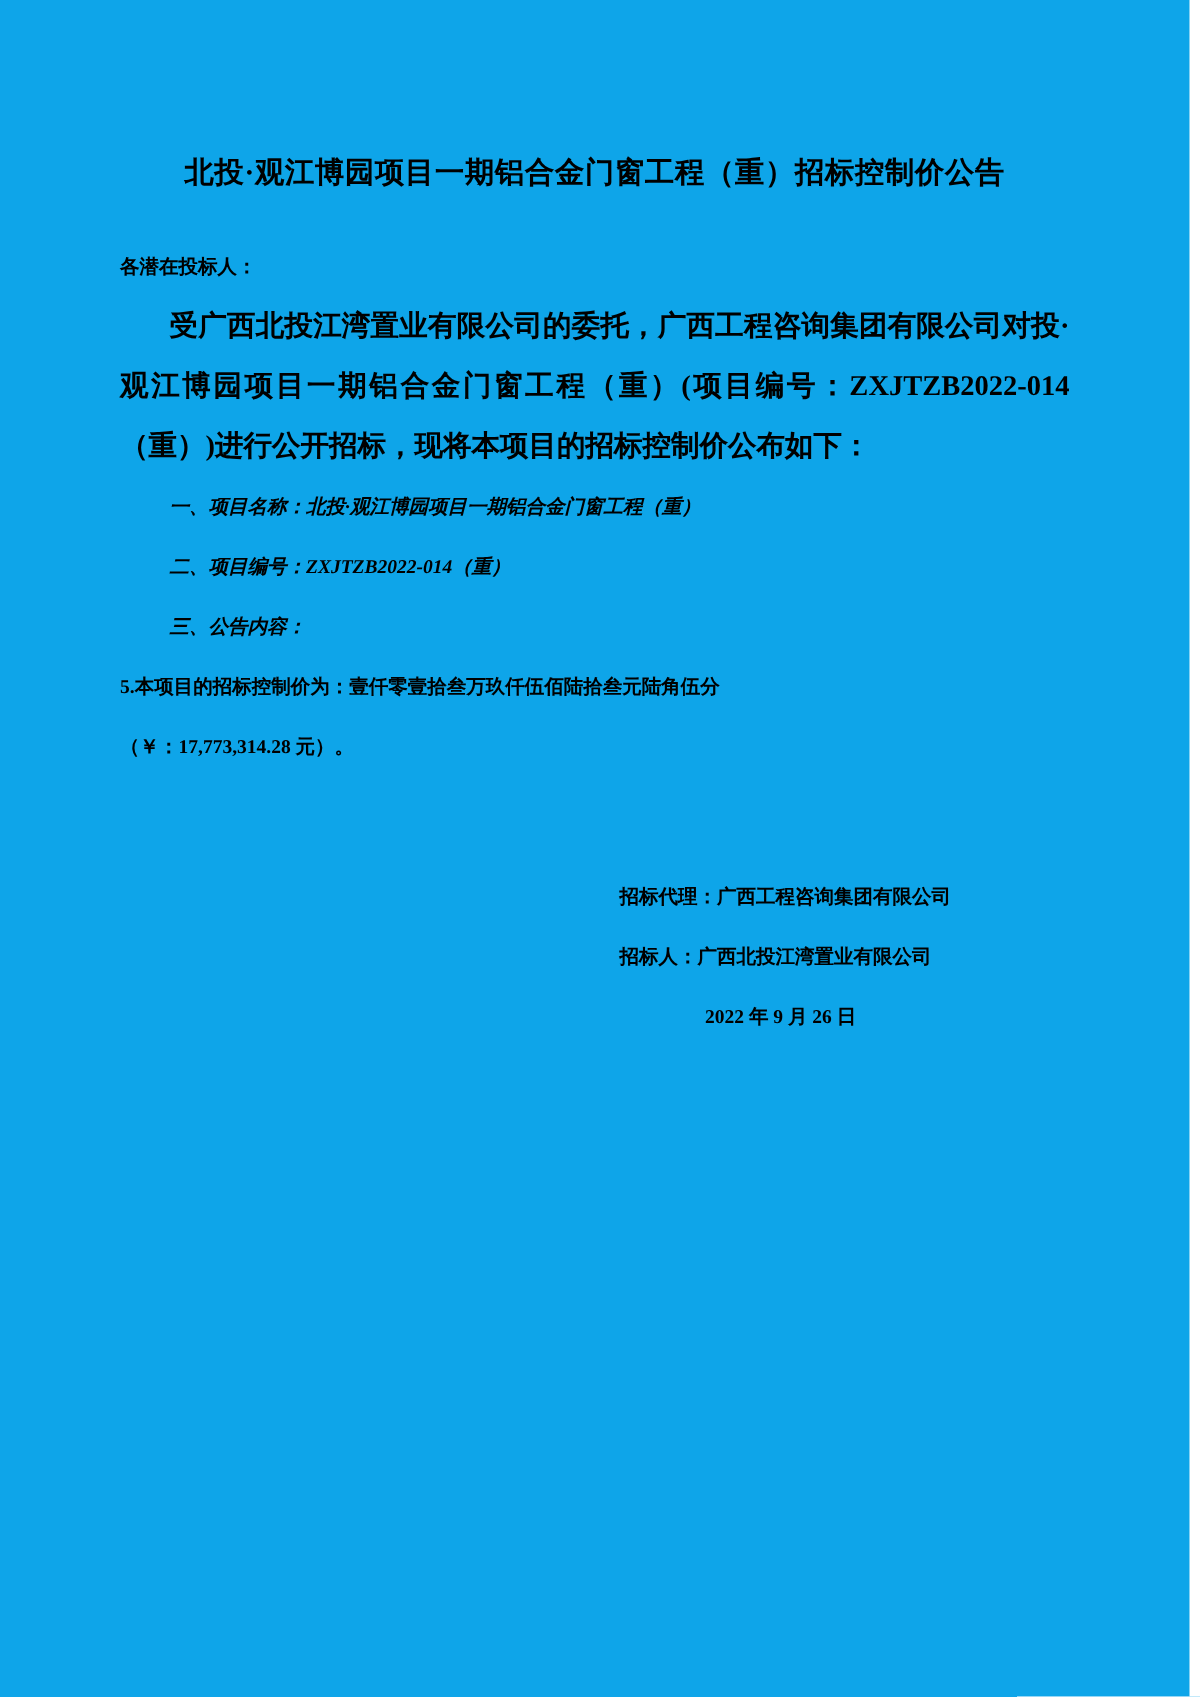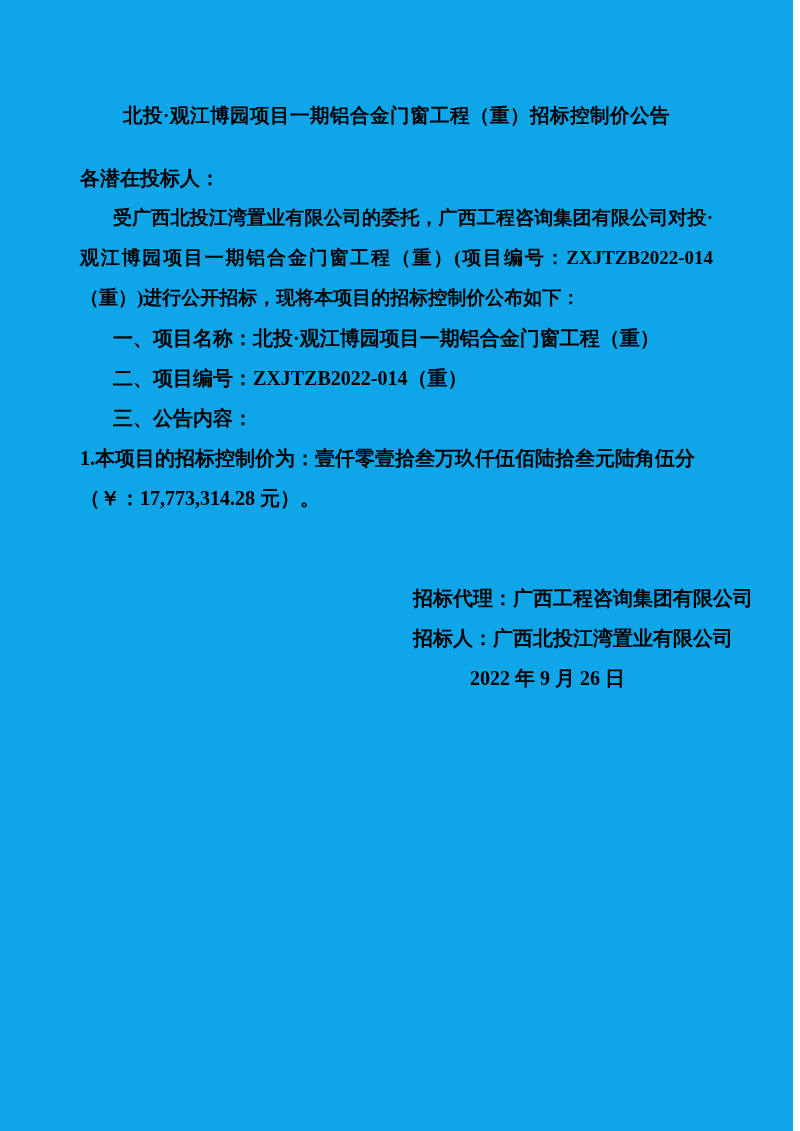--- a/index.html
+++ b/index.html
@@ -23,33 +23,34 @@
     text-align: center;
     font-size: 19.5px;
     line-height: 26px;
     letter-spacing: 0.5px;
   }
   .content {
     margin-top: 29px;
     padding: 0 80px;
   }
   .line {
-    font-size: 20px;
+    font-size: 13px;
     line-height: 40px;
     white-space: nowrap;
   }
   .para {
     margin: 0;
     font-size: 19px;
     line-height: 40px;
     text-align: justify;
     text-indent: 33px;
   }
   .item {
     padding-left: 33px;
+    font-style: italic;
   }
   .signature {
     margin-top: 60px;
     padding-left: 333px;
   }
   .signature .date {
     padding-left: 57px;
   }
 </style>
 </head>
@@ -60,21 +61,21 @@
 
   <div class="content">
     <div class="line">各潜在投标人：</div>
 
     <p class="para">受广西北投江湾置业有限公司的委托，广西工程咨询集团有限公司对投·观江博园项目一期铝合金门窗工程（重）(项目编号：ZXJTZB2022-014（重）)进行公开招标，现将本项目的招标控制价公布如下：</p>
 
     <div class="line item">一、项目名称：北投·观江博园项目一期铝合金门窗工程（重）</div>
     <div class="line item">二、项目编号：ZXJTZB2022-014（重）</div>
     <div class="line item">三、公告内容：</div>
 
-    <div class="line">1.本项目的招标控制价为：壹仟零壹拾叁万玖仟伍佰陆拾叁元陆角伍分</div>
+    <div class="line">5.本项目的招标控制价为：壹仟零壹拾叁万玖仟伍佰陆拾叁元陆角伍分</div>
     <div class="line">（￥：17,773,314.28 元）。</div>
 
     <div class="signature">
       <div class="line">招标代理：广西工程咨询集团有限公司</div>
       <div class="line">招标人：广西北投江湾置业有限公司</div>
       <div class="line date">2022 年 9 月 26 日</div>
     </div>
   </div>
 </div>
 

